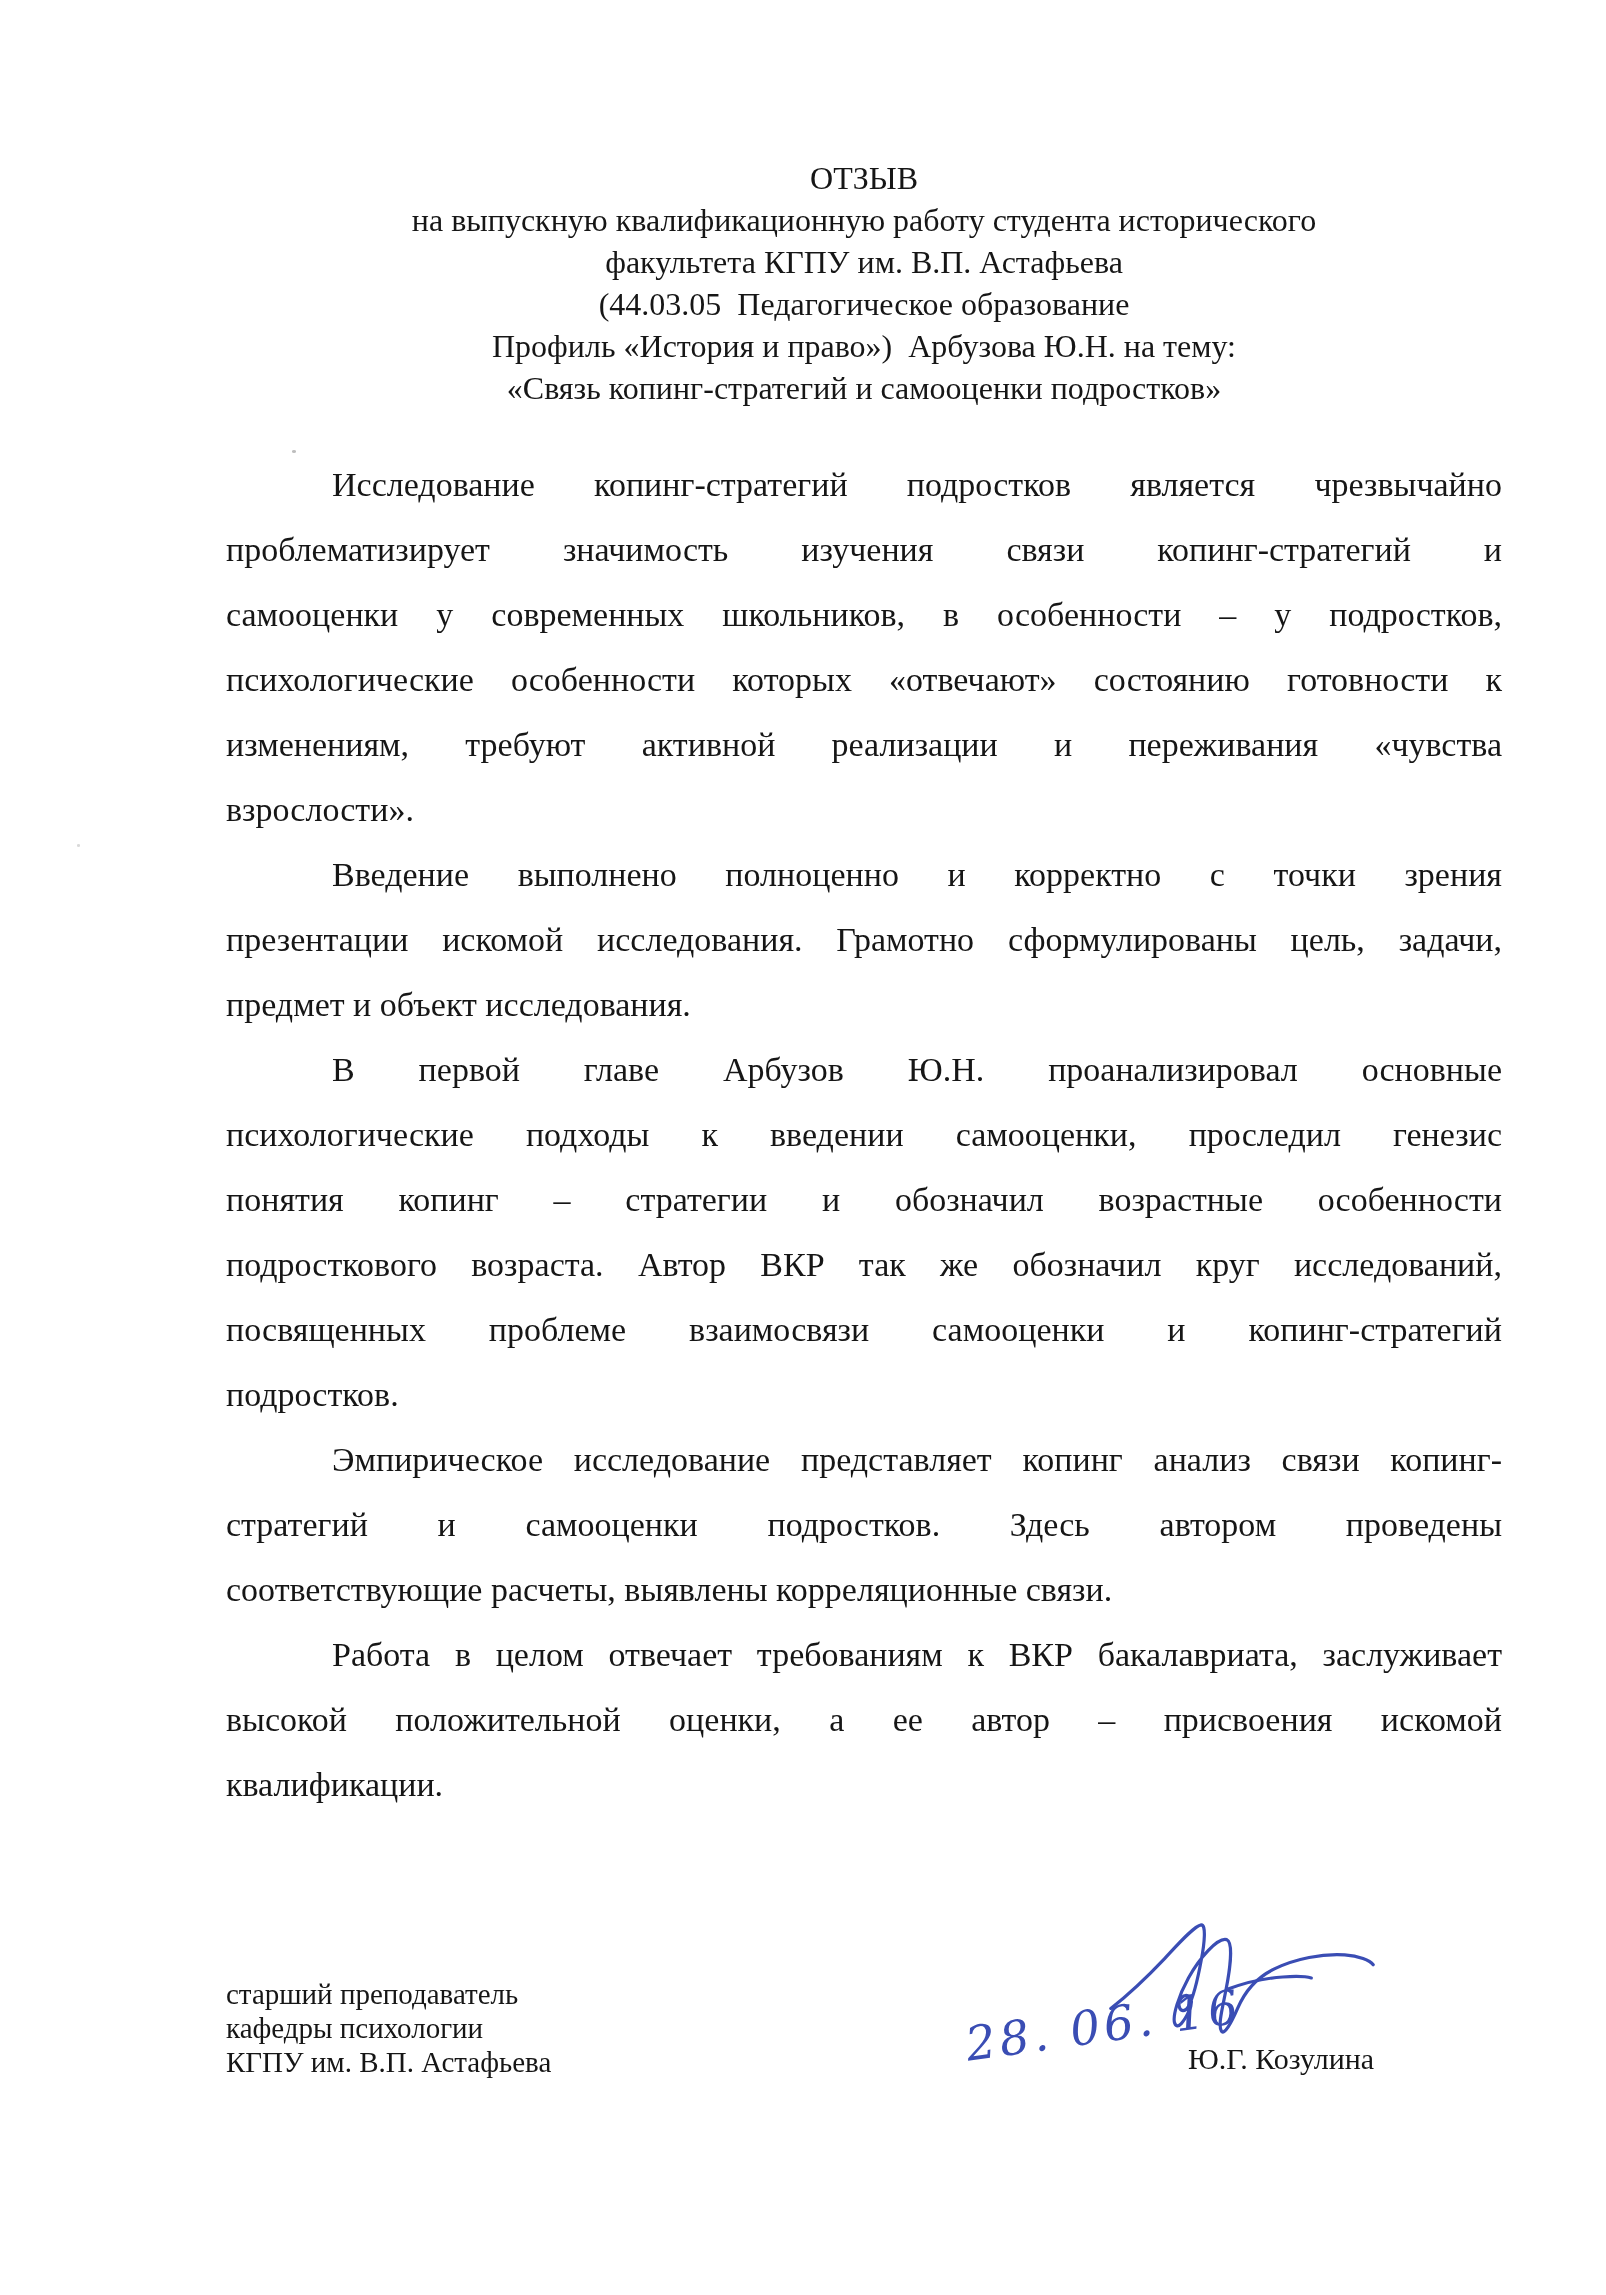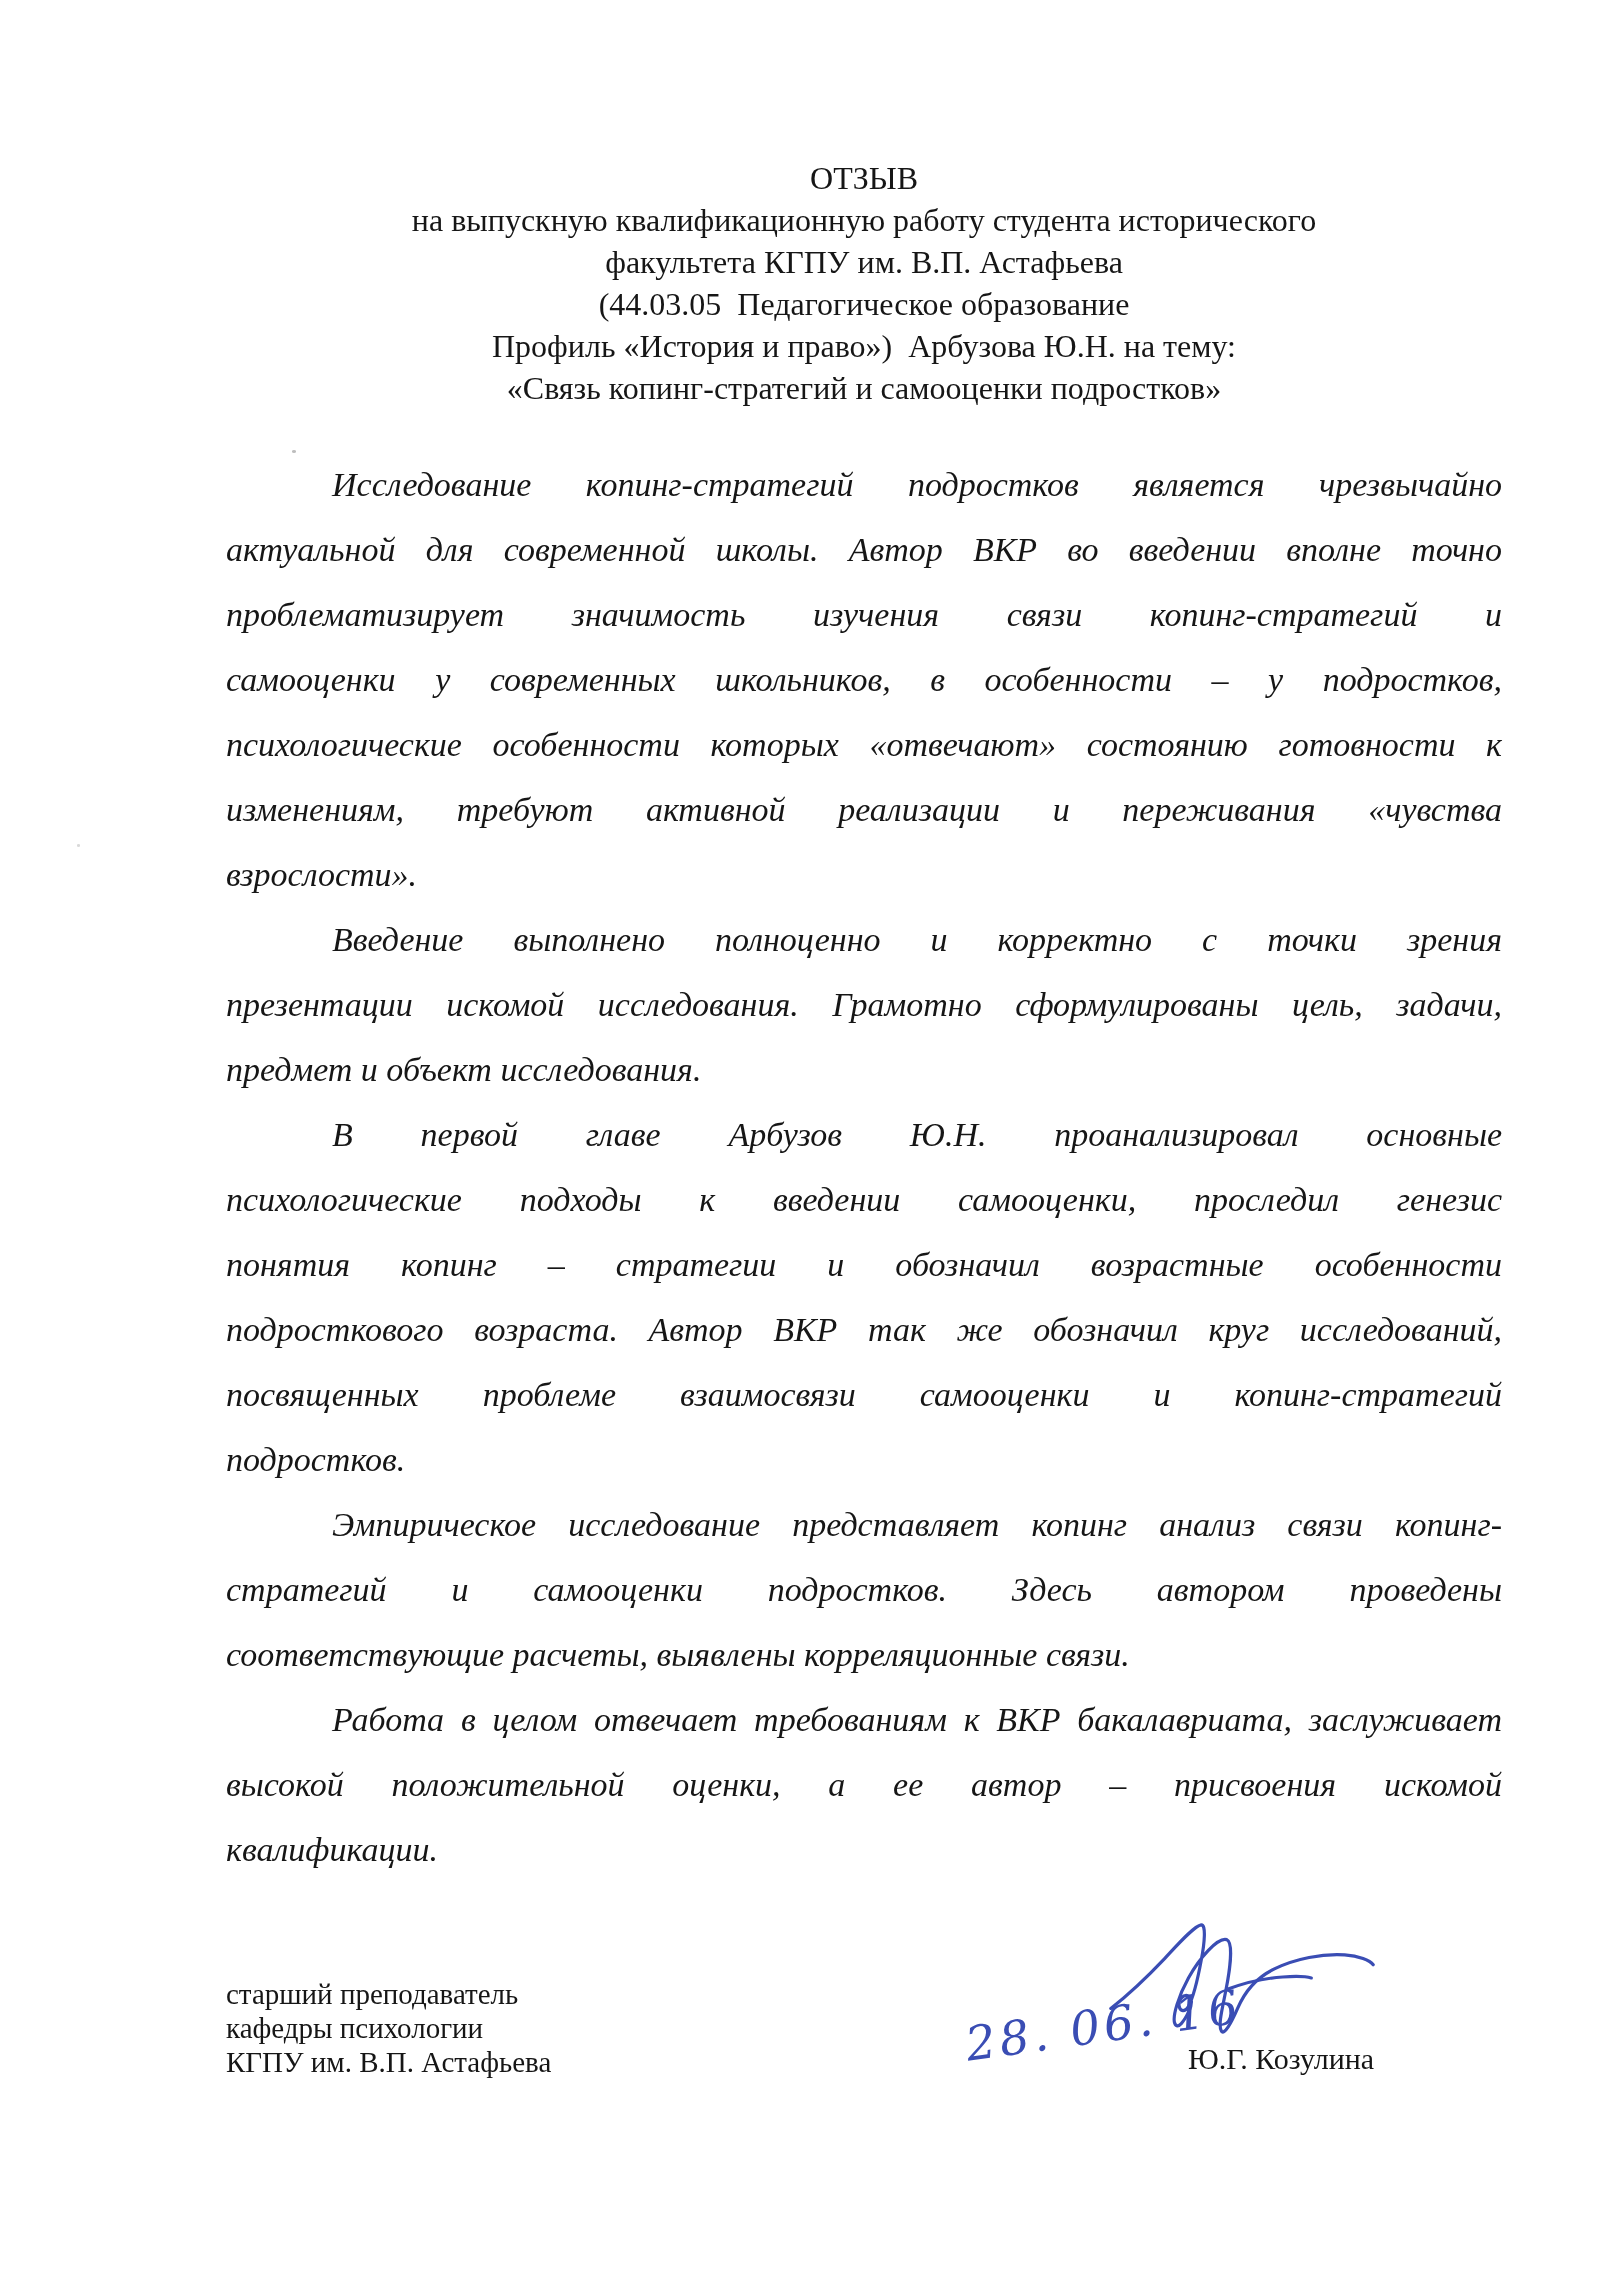--- a/index.html
+++ b/index.html
@@ -29,21 +29,20 @@
     left:226px; top:452px;
     width:1276px;
     font-size:34px;
     line-height:65px;
   }
   .bline{
     text-align:justify;
     text-align-last:justify;
     -moz-text-align-last:justify;
     min-height:65px;
-    font-style:italic;
   }
   .bline.pfirst{text-indent:106px;}
   .bline.plast{text-align-last:left;-moz-text-align-last:left;}
   
   .sign-block{
     position:absolute;
     left:226px; top:1977px;
     font-size:29px;
     line-height:34px;
   }
@@ -87,21 +86,20 @@
 </style>
 </head>
 <body>
 
 <div class="page">
 
   <div class="title-block" id="title-block"><div class="tline">ОТЗЫВ</div><div class="tline">на выпускную квалификационную работу студента исторического</div><div class="tline">факультета КГПУ им. В.П. Астафьева</div><div class="tline">(44.03.05&nbsp; Педагогическое образование</div><div class="tline">Профиль «История и право»)&nbsp; Арбузова Ю.Н. на тему:</div><div class="tline">«Связь копинг-стратегий и самооценки подростков»</div></div>
 
   <div class="body-block" id="body-block">
       <div class="bline pfirst">Исследование копинг-стратегий подростков является чрезвычайно</div>
-      <div class="bline">актуальной для современной школы. Автор ВКР во введении вполне точно</div>
       <div class="bline">проблематизирует значимость изучения связи копинг-стратегий и</div>
       <div class="bline">самооценки у современных школьников, в особенности – у подростков,</div>
       <div class="bline">психологические особенности которых «отвечают» состоянию готовности к</div>
       <div class="bline">изменениям, требуют активной реализации и переживания «чувства</div>
       <div class="bline plast">взрослости».</div>
       <div class="bline pfirst">Введение выполнено полноценно и корректно с точки зрения</div>
       <div class="bline">презентации искомой исследования. Грамотно сформулированы цель, задачи,</div>
       <div class="bline plast">предмет и объект исследования.</div>
       <div class="bline pfirst">В первой главе Арбузов Ю.Н. проанализировал основные</div>
       <div class="bline">психологические подходы к введении самооценки, проследил генезис</div>

